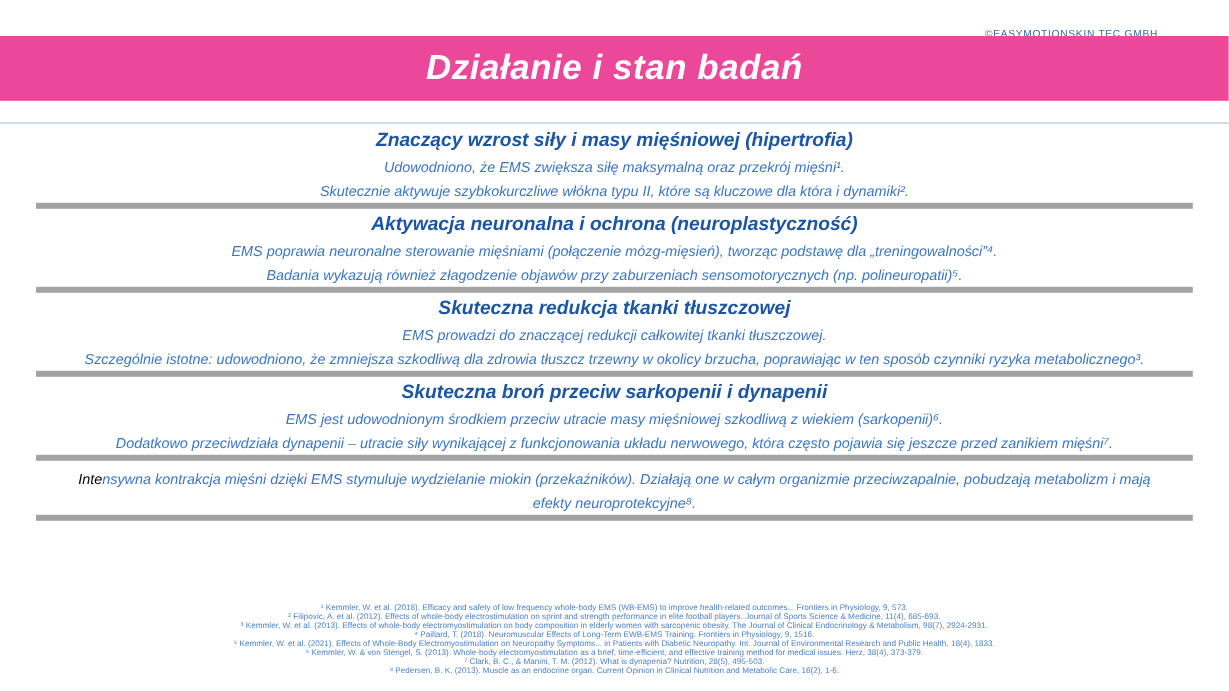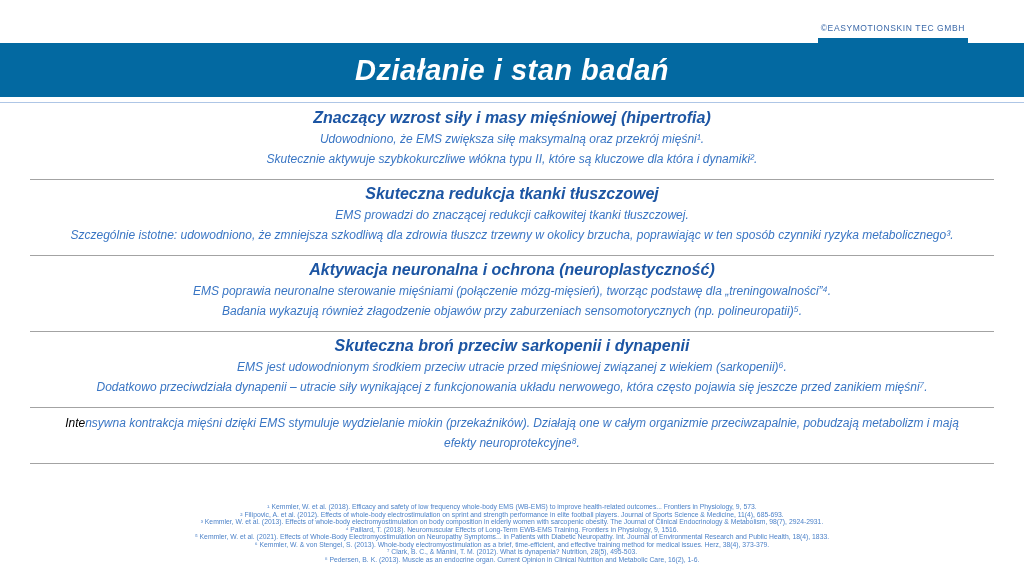--- a/index.html
+++ b/index.html
@@ -21,23 +21,23 @@
     letter-spacing: 0.6px;
     color: #3a68a8;
     padding: 0 3px 5px 3px;
     border-bottom: 7px solid #0369a1;
     white-space: nowrap;
   }
 
   
   .title-bar {
     position: absolute;
-    top: 43px; left: 0;
+    top: 30px; left: 0;
     width: 1024px; height: 54px;
-    background: #0369a1;
+    background: #ec4899;
     display: flex; align-items: center; justify-content: center;
   }
   .title-bar-underline {
     position: absolute;
     top: 102px; left: 0;
     width: 1024px; height: 1px;
     background: #aec6e6;
   }
   .slide-title {
     color: #ffffff;
@@ -48,22 +48,22 @@
   }
 
   
   .content {
     position: absolute;
     top: 104px; left: 0;
     width: 1024px;
   }
   .section {
     text-align: center;
-    padding: 5px 0 10px 0;
-    border-bottom: 1px solid #a3a3a3;
+    padding: 5px 0 0 0;
+    border-bottom: 5px solid #a3a3a3;
     margin: 0 30px;
   }
   .section-heading {
     font-size: 16px;
     font-weight: bold;
     font-style: italic;
     color: #1c55a3;
     margin: 0 0 2px 0;
     line-height: 18px;
   }
@@ -102,34 +102,34 @@
 
 <div class="content">
 
   <div class="section">
     <div class="section-heading">Znaczący wzrost siły i masy mięśniowej (hipertrofia)</div>
     <p class="section-line">Udowodniono, że EMS zwiększa siłę maksymalną oraz przekrój mięśni¹.</p>
     <p class="section-line">Skutecznie aktywuje szybkokurczliwe włókna typu II, które są kluczowe dla która i dynamiki².</p>
   </div>
 
   <div class="section">
+    <div class="section-heading">Aktywacja neuronalna i ochrona (neuroplastyczność)</div>
+    <p class="section-line">EMS poprawia neuronalne sterowanie mięśniami (połączenie mózg-mięsień), tworząc podstawę dla „treningowalności”⁴.</p>
+    <p class="section-line">Badania wykazują również złagodzenie objawów przy zaburzeniach sensomotorycznych (np. polineuropatii)⁵.</p>
+  </div>
+
+  <div class="section">
     <div class="section-heading">Skuteczna redukcja tkanki tłuszczowej</div>
     <p class="section-line">EMS prowadzi do znaczącej redukcji całkowitej tkanki tłuszczowej.</p>
     <p class="section-line">Szczególnie istotne: udowodniono, że zmniejsza szkodliwą dla zdrowia tłuszcz trzewny w okolicy brzucha, poprawiając w ten sposób czynniki ryzyka metabolicznego³.</p>
   </div>
 
   <div class="section">
-    <div class="section-heading">Aktywacja neuronalna i ochrona (neuroplastyczność)</div>
-    <p class="section-line">EMS poprawia neuronalne sterowanie mięśniami (połączenie mózg-mięsień), tworząc podstawę dla „treningowalności”⁴.</p>
-    <p class="section-line">Badania wykazują również złagodzenie objawów przy zaburzeniach sensomotorycznych (np. polineuropatii)⁵.</p>
-  </div>
-
-  <div class="section">
     <div class="section-heading">Skuteczna broń przeciw sarkopenii i dynapenii</div>
-    <p class="section-line">EMS jest udowodnionym środkiem przeciw utracie przed mięśniowej związanej z wiekiem (sarkopenii)⁶.</p>
+    <p class="section-line">EMS jest udowodnionym środkiem przeciw utracie masy mięśniowej szkodliwą z wiekiem (sarkopenii)⁶.</p>
     <p class="section-line">Dodatkowo przeciwdziała dynapenii – utracie siły wynikającej z funkcjonowania układu nerwowego, która często pojawia się jeszcze przed zanikiem mięśni⁷.</p>
   </div>
 
   <div class="section">
     <p class="section-line"><span class="lead-light">Inte</span><span>nsywna kontrakcja mięśni dzięki EMS stymuluje wydzielanie miokin (przekaźników). Działają one w całym organizmie przeciwzapalnie, pobudzają metabolizm i mają efekty neuroprotekcyjne⁸.</span></p>
   </div>
 
 </div>
 
 <div class="footnotes">

